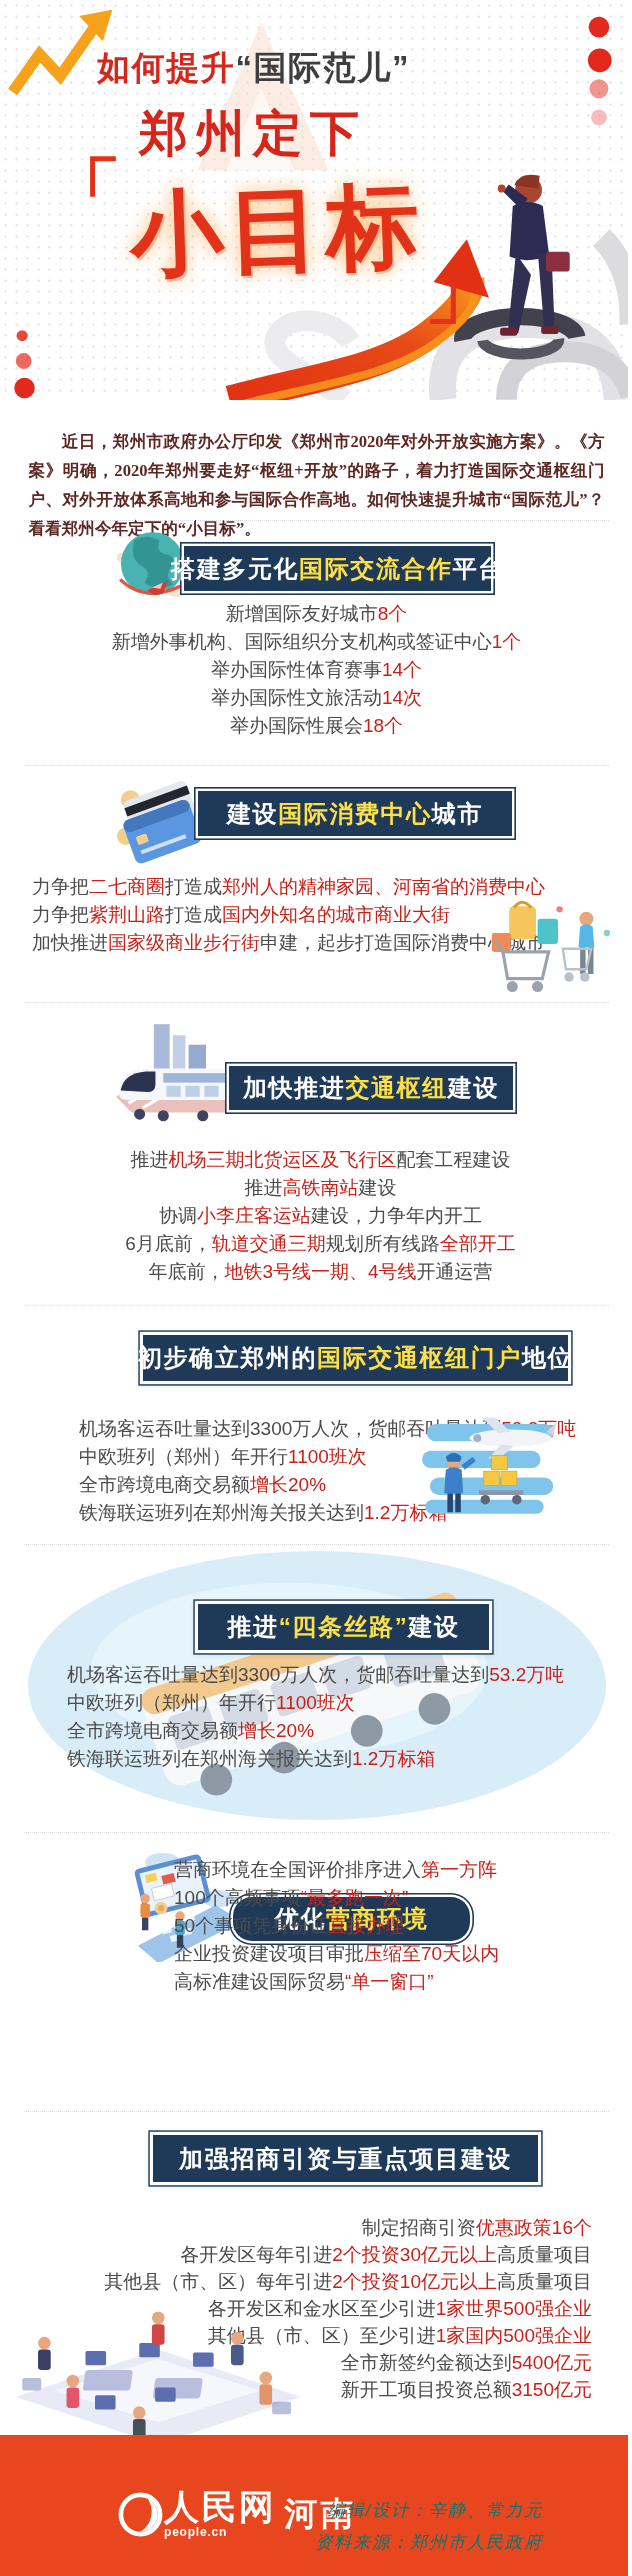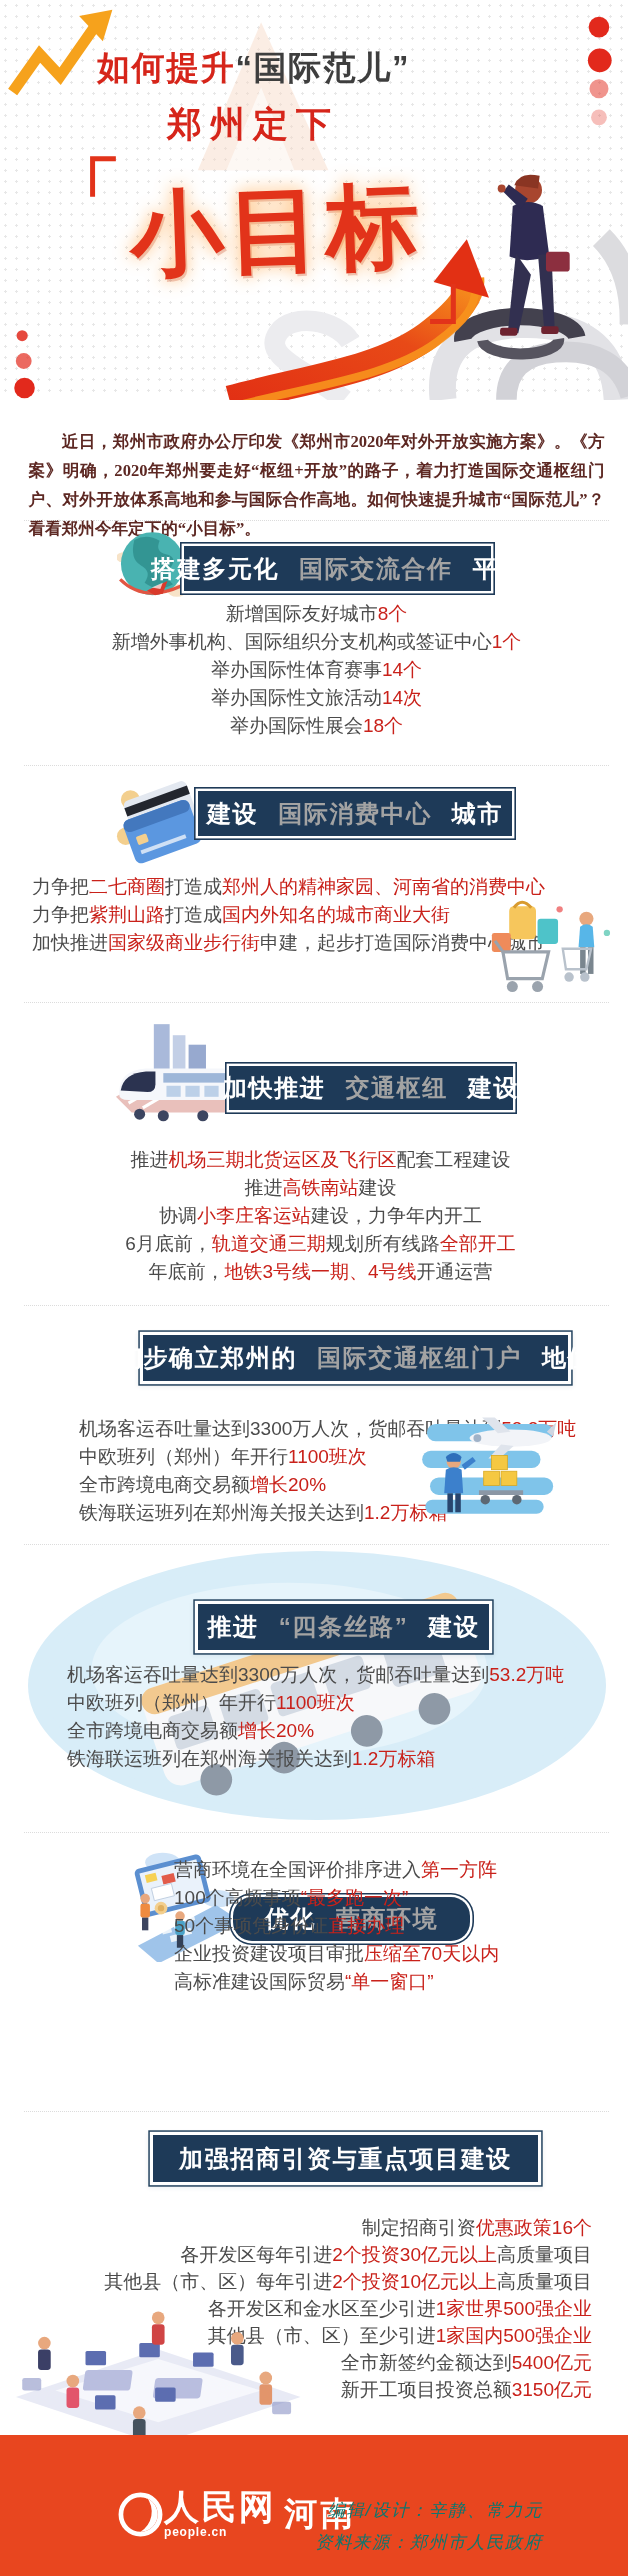--- a/index.html
+++ b/index.html
@@ -8,37 +8,37 @@
   
   #hero{position:absolute;left:0;top:0;width:633px;height:400px;
         background-image:radial-gradient(#e7e7e7 1px,transparent 1.1px);
         background-size:11px 11px;}
   #hero svg{position:absolute;left:0;top:0;}
   .t1{position:absolute;left:32px;top:46px;width:443px;text-align:center;
       font-size:33px;font-weight:bold;letter-spacing:1.6px;white-space:nowrap;}
   .t1 .red{color:#d6251a;}
   .t1 .dark{color:#3e3e3e;}
   .t2{position:absolute;left:55px;top:101px;width:396px;text-align:center;
-      font-size:35px;font-weight:bold;color:#d6251a;letter-spacing:8px;}
+      font-size:49px;font-weight:bold;color:#d6251a;letter-spacing:8px;}
   .bracket{position:absolute;font-size:76px;color:#e2331a;font-weight:bold;line-height:1;}
   .t3{position:absolute;left:95px;top:168px;width:364px;text-align:center;
       font-size:93px;font-weight:900;color:#e2331a;letter-spacing:4.7px;
       text-shadow:0 0 17.4px rgba(255,160,60,.75),1.6px 2.4px 0 rgba(180,30,10,.25);
       transform:rotate(-2deg);}
   
   #intro{position:absolute;left:28.5px;top:410px;width:576px;
          font-family:"Liberation Serif","DejaVu Serif",serif;font-weight:bold;
          font-size:16.6px;line-height:29px;color:#5d2823;text-align:justify;text-indent:2em;}
   
   .divider{position:absolute;left:24px;width:585px;border-top:1.6px dotted #dcdcdc;height:0;}
   .banner{position:absolute;background:#1e3a58;color:#fff;font-weight:bold;font-size:24px;
           display:flex;align-items:center;justify-content:center;letter-spacing:1.6px;
-          box-shadow:0 0 0 2.4px #fff,0 0 0 4px #1e3a58;white-space:nowrap;gap:20px;}
+          box-shadow:0 0 0 2.4px #fff,0 0 0 4px #1e3a58;white-space:nowrap;}
   .banner.boxed{box-shadow:0 0 0 3.2px #fff,0 0 0 4.7px #24435f,0 2.4px 4.7px 4.7px rgba(40,60,90,.08);margin-left:36px;}
-  .banner .gold{color:#a3a3a3;text-align:center;}
+  .banner .gold{color:#fde047;text-align:center;}
   .stats{position:absolute;width:633px;}
   .line{font-size:19px;color:#4b4b4b;white-space:nowrap;}
   .line .red{color:#c9211a;}
   .icon-wrap{position:absolute;}
   .sec-bg-ellipse{position:absolute;background:#d8edf8;border-radius:50%;overflow:hidden;}
   
   #footer{position:absolute;left:0;top:2435px;width:633px;height:141px;background:#e8461f;color:#fff;}
   #logo{position:absolute;left:117px;top:2489px;display:flex;align-items:center;color:#fff;}
   #logo .cn{font-size:35px;font-weight:bold;letter-spacing:2.4px;line-height:1;}
   #logo .en{font-size:12px;font-weight:bold;letter-spacing:0.8px;margin-top:1px;}

